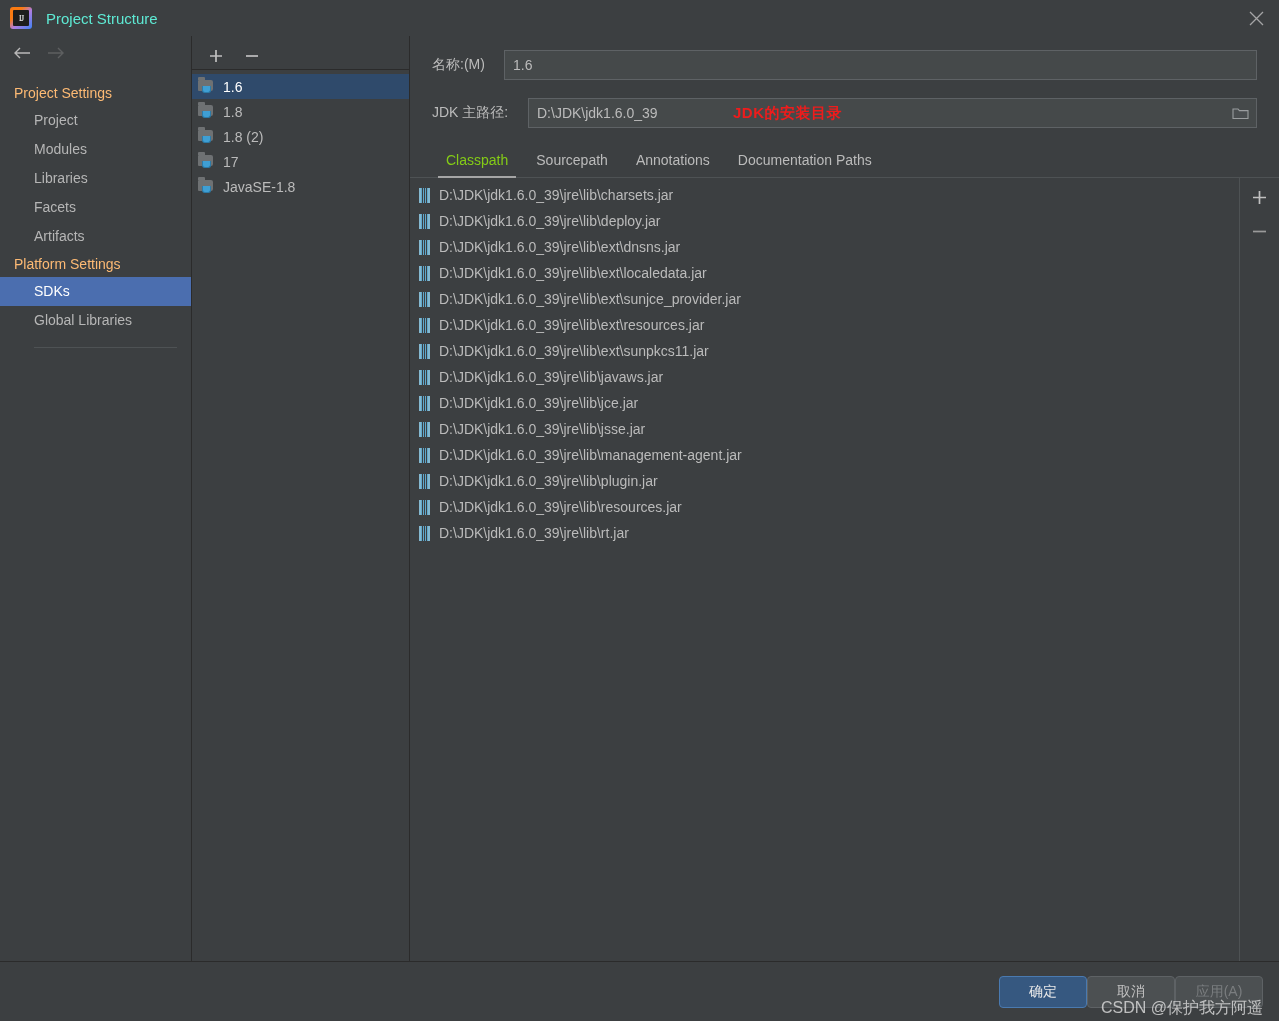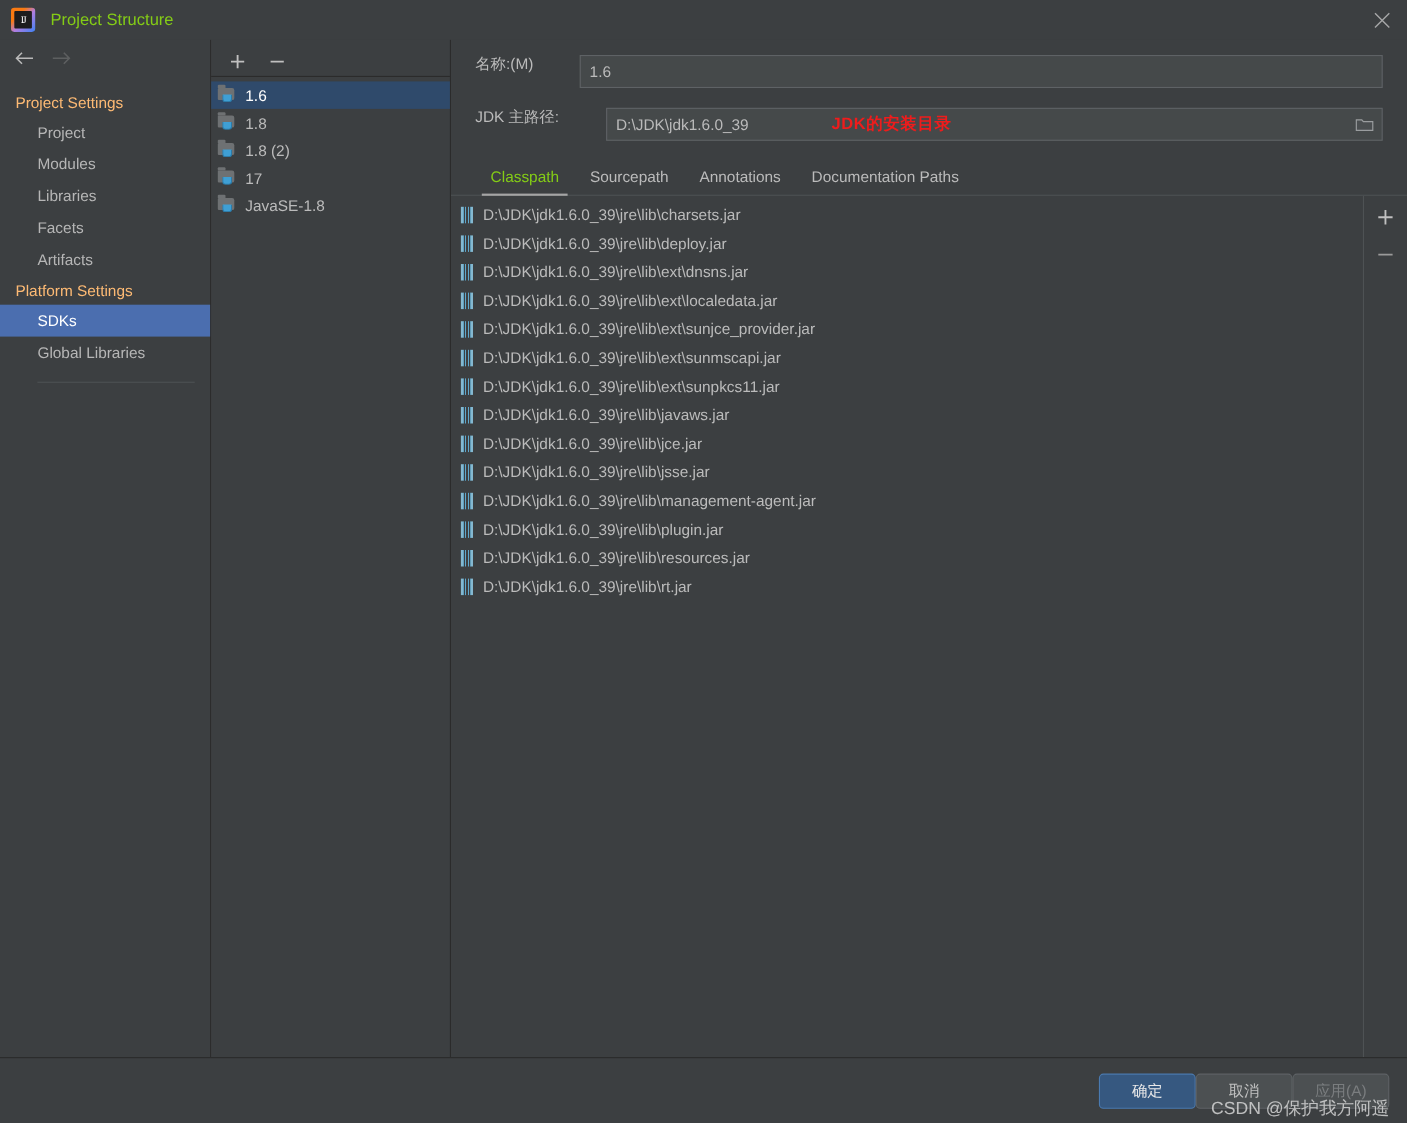--- a/index.html
+++ b/index.html
@@ -35,21 +35,21 @@
     position: absolute; left: 3px; top: 3px;
     width: 16px; height: 16px;
     background: #1d1d1d; border-radius: 1px;
     color: #fff; font-size: 9px; font-weight: normal;
     font-family: "Liberation Serif", serif;
     display: flex; align-items: center; justify-content: center;
     letter-spacing: -1px;
   }
   .title-text {
     margin-left: 14px;
-    color: #84cc16; font-size: 15px;
+    color: #5eead4; font-size: 15px;
   }
   .close-btn {
     position: absolute; right: 0; top: 0;
     width: 46px; height: 36px;
     display: flex; align-items: center; justify-content: center;
     cursor: default;
   }
   .close-btn svg { opacity: .75; }
 
   
@@ -125,21 +125,21 @@
     border: 1px solid #2c7ba8; border-top: none;
   }
 
   
   .rightpane {
     flex: 1 1 auto; min-width: 0;
     background: #3c3f41;
     display: flex; flex-direction: column;
     padding: 0;
   }
-  .form-row { display: flex; padding: 0 22px; gap: 23px; }
+  .form-row { display: flex; align-items: center; padding: 0 22px; }
   .form-row.name { margin-top: 14px; }
   .form-row.path { margin-top: 18px; }
   .form-label { color: #bbbbbb; font-size: 14px; }
   .form-label.name-lbl { width: 72px; flex: 0 0 72px; }
   .form-label.path-lbl { width: 96px; flex: 0 0 96px; }
   .text-field {
     flex: 1 1 auto; height: 30px;
     background: #45494a;
     border: 1px solid #5e6265;
     color: #bbbbbb; font-size: 14px;
@@ -400,21 +400,21 @@
           <div class="cp-item">
             <span class="jar-icon">
                 <span class="bar"></span>
               </span>
             <span>D:\JDK\jdk1.6.0_39\jre\lib\ext\sunjce_provider.jar</span>
           </div>
           <div class="cp-item">
             <span class="jar-icon">
                 <span class="bar"></span>
               </span>
-            <span>D:\JDK\jdk1.6.0_39\jre\lib\ext\sunmscapi.jar</span>
+            <span>D:\JDK\jdk1.6.0_39\jre\lib\ext\resources.jar</span>
           </div>
           <div class="cp-item">
             <span class="jar-icon">
                 <span class="bar"></span>
               </span>
             <span>D:\JDK\jdk1.6.0_39\jre\lib\ext\sunpkcs11.jar</span>
           </div>
           <div class="cp-item">
             <span class="jar-icon">
                 <span class="bar"></span>

